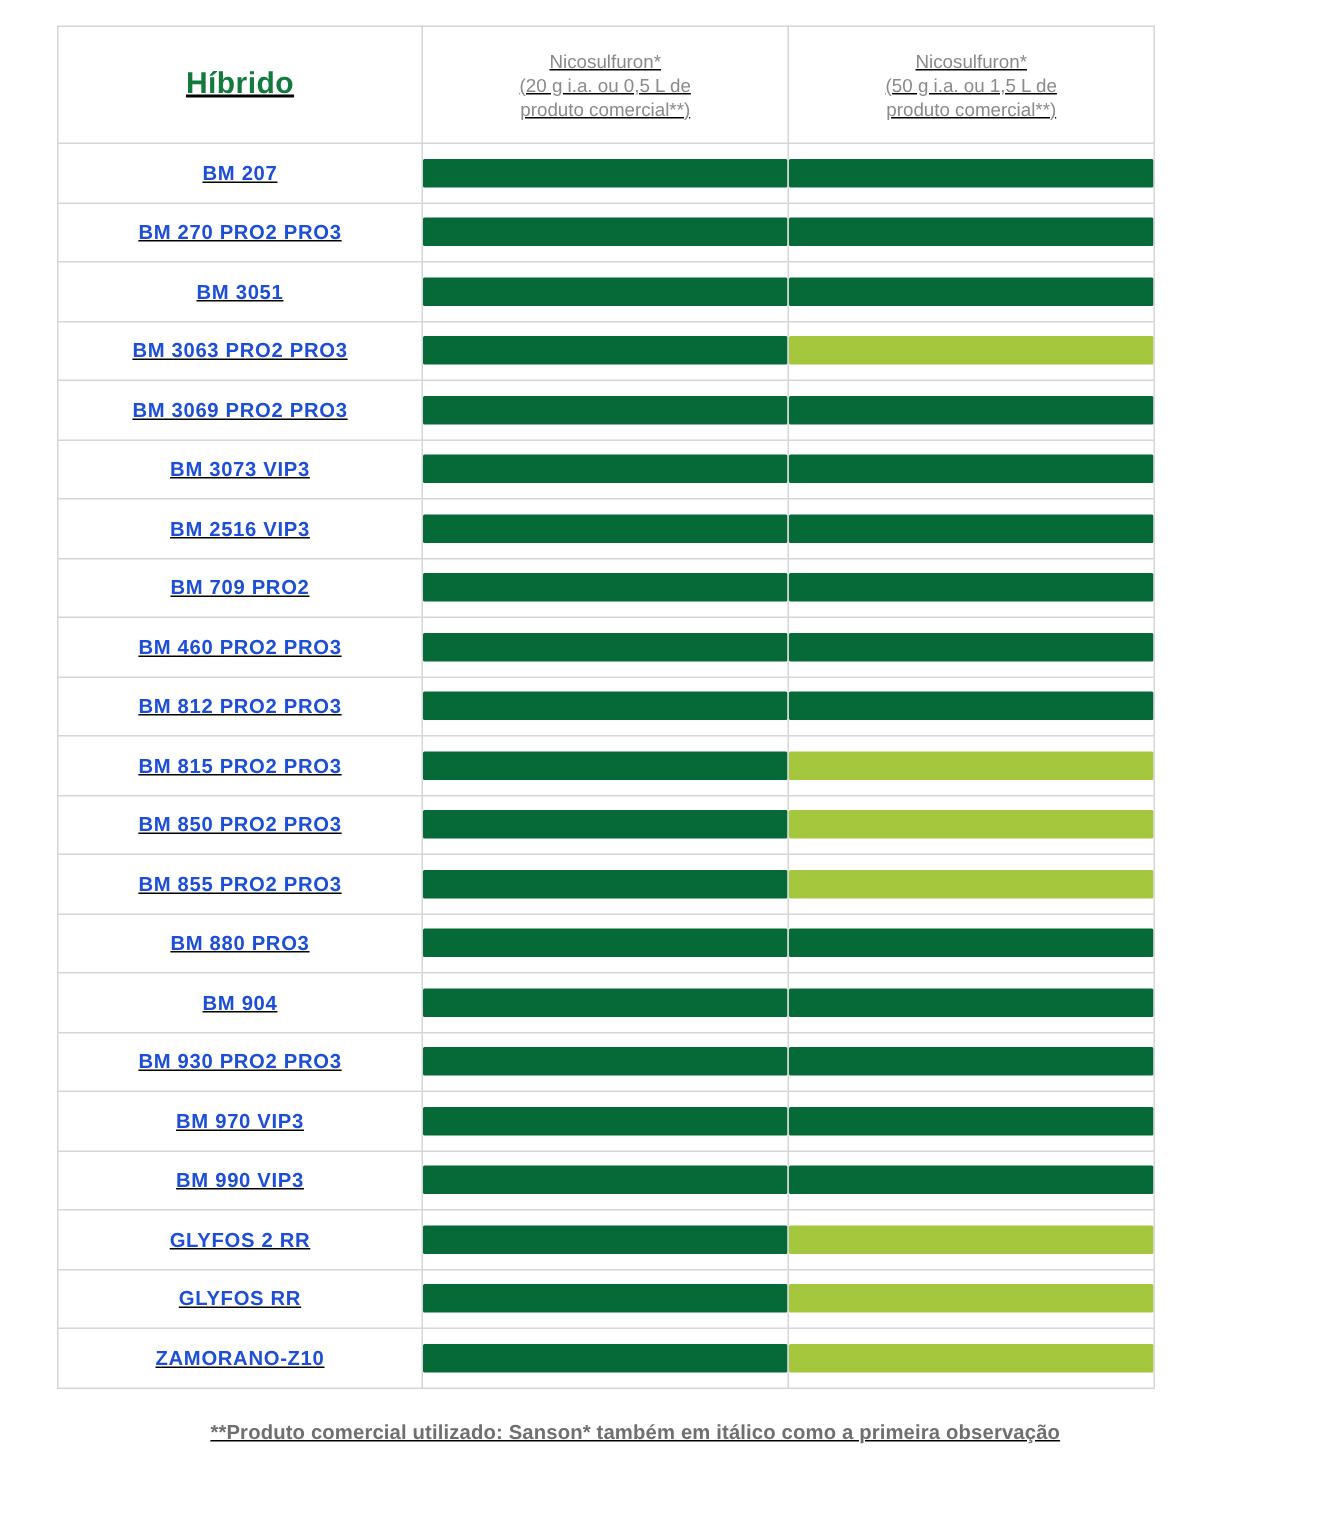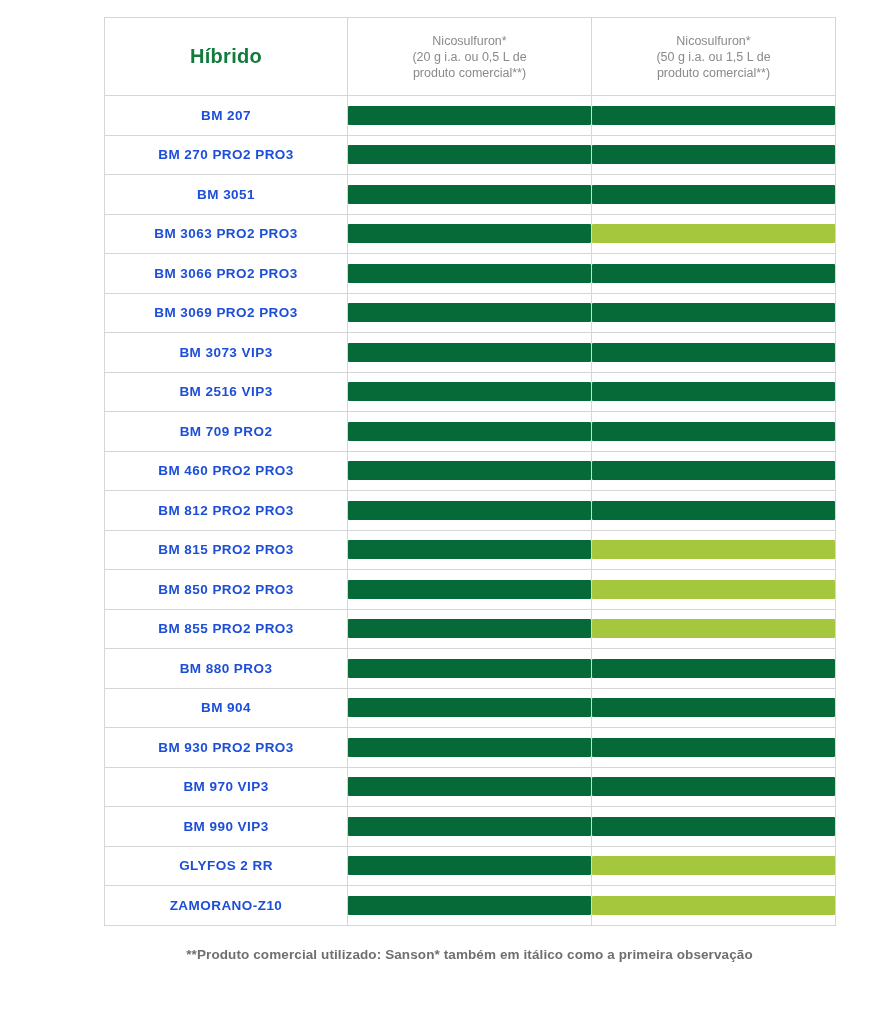--- a/index.html
+++ b/index.html
@@ -13,21 +13,22 @@
     font-family: "Liberation Sans", sans-serif;
     -webkit-font-smoothing: antialiased;
     overflow: hidden;
   }
 
   .page {
     width: 887px;
     height: 1024px;
     position: relative;
     box-sizing: border-box;
-    padding: 17px 78px 0 104px;
+    padding: 17px 78px 0 38px;
+    text-decoration: underline;
   }
 
   
   .tbl {
     width: 731px;
     border-collapse: collapse;
     table-layout: fixed;
   }
   .tbl td, .tbl th {
     border: 1px solid #d6d6d6;
@@ -159,29 +160,20 @@
         <tr>
           <td class="row-name">BM 3063 PRO2 PRO3</td>
           <td class="row-bar-cell">
             <span class="bar dark"></span>
           </td>
           <td class="row-bar-cell">
             <span class="bar light"></span>
           </td>
         </tr>
         <tr>
-          <td class="row-name">BM 3066 PRO2 PRO3</td>
-          <td class="row-bar-cell">
-            <span class="bar dark"></span>
-          </td>
-          <td class="row-bar-cell">
-            <span class="bar dark"></span>
-          </td>
-        </tr>
-        <tr>
           <td class="row-name">BM 3069 PRO2 PRO3</td>
           <td class="row-bar-cell">
             <span class="bar dark"></span>
           </td>
           <td class="row-bar-cell">
             <span class="bar dark"></span>
           </td>
         </tr>
         <tr>
           <td class="row-name">BM 3073 VIP3</td>
@@ -295,20 +287,29 @@
           <td class="row-name">BM 990 VIP3</td>
           <td class="row-bar-cell">
             <span class="bar dark"></span>
           </td>
           <td class="row-bar-cell">
             <span class="bar dark"></span>
           </td>
         </tr>
         <tr>
           <td class="row-name">GLYFOS 2 RR</td>
+          <td class="row-bar-cell">
+            <span class="bar dark"></span>
+          </td>
+          <td class="row-bar-cell">
+            <span class="bar light"></span>
+          </td>
+        </tr>
+        <tr>
+          <td class="row-name">GLYFOS RR</td>
           <td class="row-bar-cell">
             <span class="bar dark"></span>
           </td>
           <td class="row-bar-cell">
             <span class="bar light"></span>
           </td>
         </tr>
         <tr>
           <td class="row-name">ZAMORANO-Z10</td>
           <td class="row-bar-cell">

